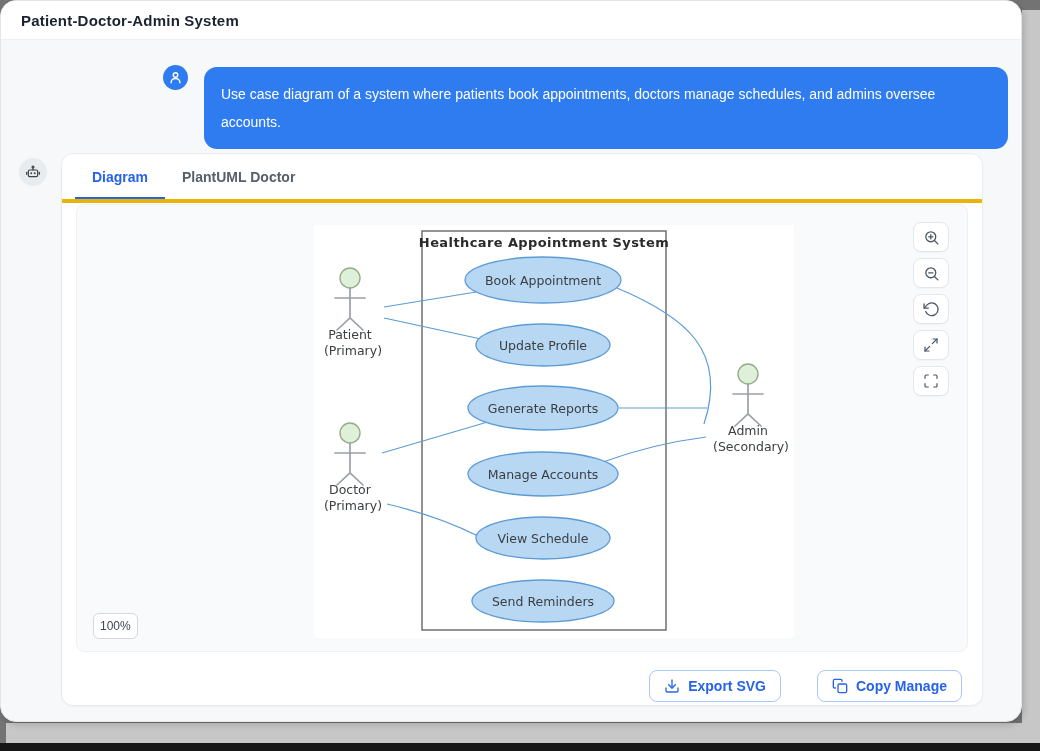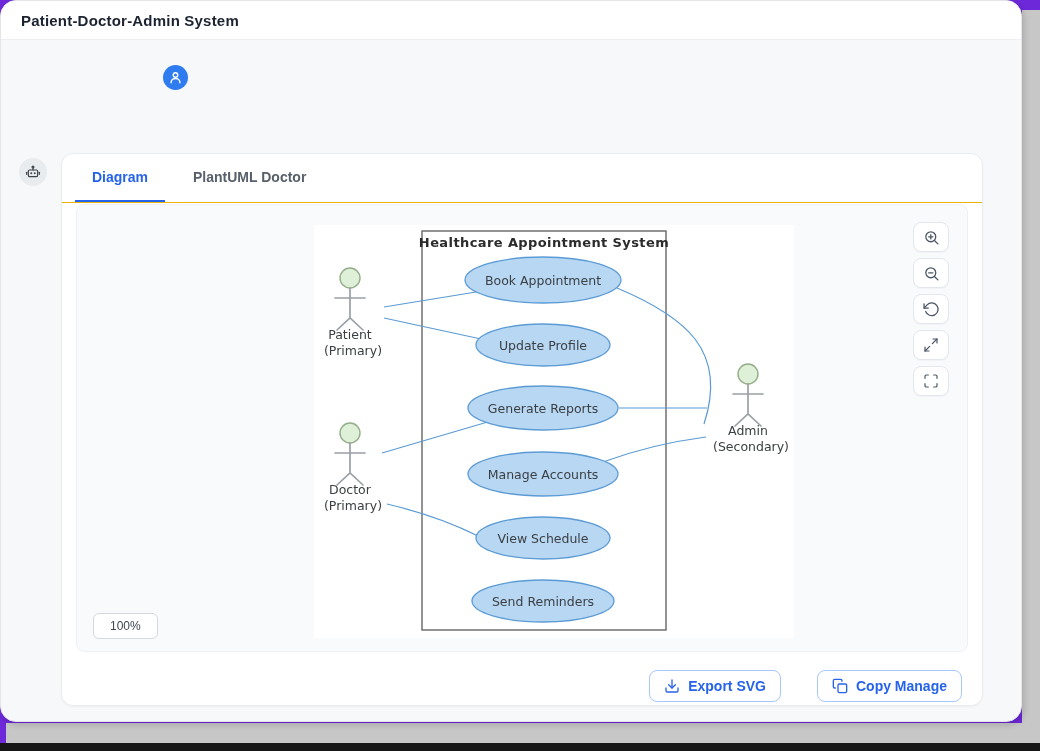--- a/index.html
+++ b/index.html
@@ -1,17 +1,17 @@
 <!DOCTYPE html>
 <html><head>
 <meta charset="utf-8">
 <style>
   * { margin:0; padding:0; box-sizing:border-box; }
   body { font-family:"Liberation Sans", sans-serif; background:#fff; }
-  .stage { position:relative; width:1040px; height:751px; background:#6d28d9; overflow:hidden; }
+  .stage { position:relative; width:1040px; height:751px; background:#737373; overflow:hidden; }
 
   
   .shadow-b { position:absolute; left:6px; right:0; top:723px; height:21px; background:#c7c7c7; }
   .shadow-r { position:absolute; top:10px; right:0; width:18px; bottom:7px; background:#c7c7c7; }
   .edge-black { position:absolute; left:0; right:0; bottom:0; height:8px; background:#161616; }
 
   .window { position:absolute; left:0; top:0; width:1022px; height:722px; background:#f7f8fa;
             border-radius:16px; border:1px solid #e3e5e8; overflow:hidden;
             box-shadow:2px 3px 6px rgba(0,0,0,.15); }
 
@@ -23,40 +23,40 @@
             background:#2e7cf0; display:flex; align-items:center; justify-content:center; }
   .bubble { position:absolute; left:203px; top:66px; width:804px; background:#2e7cf0; color:#fff;
             border-radius:13px; padding:13px 17px; font-size:14px; line-height:28px; }
 
   .bot-chip { position:absolute; left:18px; top:157px; width:28px; height:28px; border-radius:50%;
               background:#e9ecef; display:flex; align-items:center; justify-content:center; }
 
   .panel { position:absolute; left:60px; top:152px; width:922px; height:553px; background:#fff;
            border:1px solid #e9ecef; border-radius:12px; box-shadow:0 1px 2px rgba(0,0,0,.04); }
 
-  .tabbar { display:flex; height:49px; padding-left:13px; border-bottom:1px solid #eab308;gap:11px; }
+  .tabbar { display:flex; height:49px; padding-left:13px; border-bottom:4px solid #eab308; }
   .tab { padding:0 17px; font-size:14px; font-weight:600; line-height:47px; color:#57606a;
          cursor:pointer; border-bottom:2px solid transparent; }
   .tab.active { color:#2563eb; border-bottom-color:#2563eb; }
 
   .viewport { position:absolute; left:14px; top:50px; width:892px; height:448px;
               background:#f8fafc; border:1px solid #eef0f4; border-radius:8px; }
   .canvas { position:absolute; left:237px; top:20px; width:480px; height:413px; background:#fff; }
   #uml-svg { width:480px; height:413px; display:block; }
   #uml-svg text { font-family:"DejaVu Sans", sans-serif; }
 
   .ztools { position:absolute; top:17px; right:18px; display:flex; flex-direction:column; gap:6px; }
   .zbtn { width:36px; height:30px; background:#fff; border:1px solid #e3e7ed; border-radius:8px;
           display:flex; align-items:center; justify-content:center; cursor:pointer;
           box-shadow:0 1px 1px rgba(0,0,0,.03); }
   .zbtn svg { stroke:#4b5563; }
 
   .zoom-badge { position:absolute; left:16px; bottom:12px; min-width:40px; height:26px; background:#fff;
                 border:1px solid #d5d9de; border-radius:6px; font-size:12px; color:#3f4750;
-                display:flex; align-items:center; justify-content:center; padding:0 16px; }
+                display:flex; align-items:center; justify-content:center; padding:0 6px; }
 
   .footer { position:absolute; right:20px; top:516px; display:flex; gap:8px; }
   .fbtn { height:32px; background:#fff; border:1px solid #a8c7fa; border-radius:8px; color:#2563eb;
           font-size:14px; font-weight:600; display:flex; align-items:center; gap:8px; padding:0 14px;
           cursor:pointer; font-family:"Liberation Sans", sans-serif;margin-left:28px; }
   .fbtn svg { stroke:#2563eb; }
 </style>
 </head>
 <body>
 
@@ -71,20 +71,21 @@
       <h1>Patient-Doctor-Admin System</h1>
     </div>
 
     <div class="avatar">
       <svg width="15" height="15" viewBox="0 0 24 24" fill="none" stroke="#fff" stroke-width="2.2" stroke-linecap="round" stroke-linejoin="round">
         <circle cx="12" cy="8" r="3.6"></circle>
           <path d="M5 20.5v-.8a5.5 4.8 0 0 1 14 0v.8"></path>
       </svg>
     </div>
 
+    <div class="bubble">Use case diagram of a system where patients book appointments, doctors manage schedules, and admins oversee accounts.</div>
 
     <div class="bot-chip">
       <svg width="16" height="16" viewBox="0 0 24 24" fill="none" stroke="#3d434b" stroke-width="1.8" stroke-linecap="round" stroke-linejoin="round">
         <rect x="5" y="9" width="14" height="10" rx="2"></rect>
         <line x1="12" y1="6" x2="12" y2="9"></line>
           <circle cx="12" cy="4.5" r="1.4"></circle>
         <circle cx="9.4" cy="14" r="0.6" fill="#3d434b"></circle>
           <circle cx="14.6" cy="14" r="0.6" fill="#3d434b"></circle>
         <line x1="2.5" y1="12.5" x2="2.5" y2="15.5"></line>
           <line x1="21.5" y1="12.5" x2="21.5" y2="15.5"></line>

